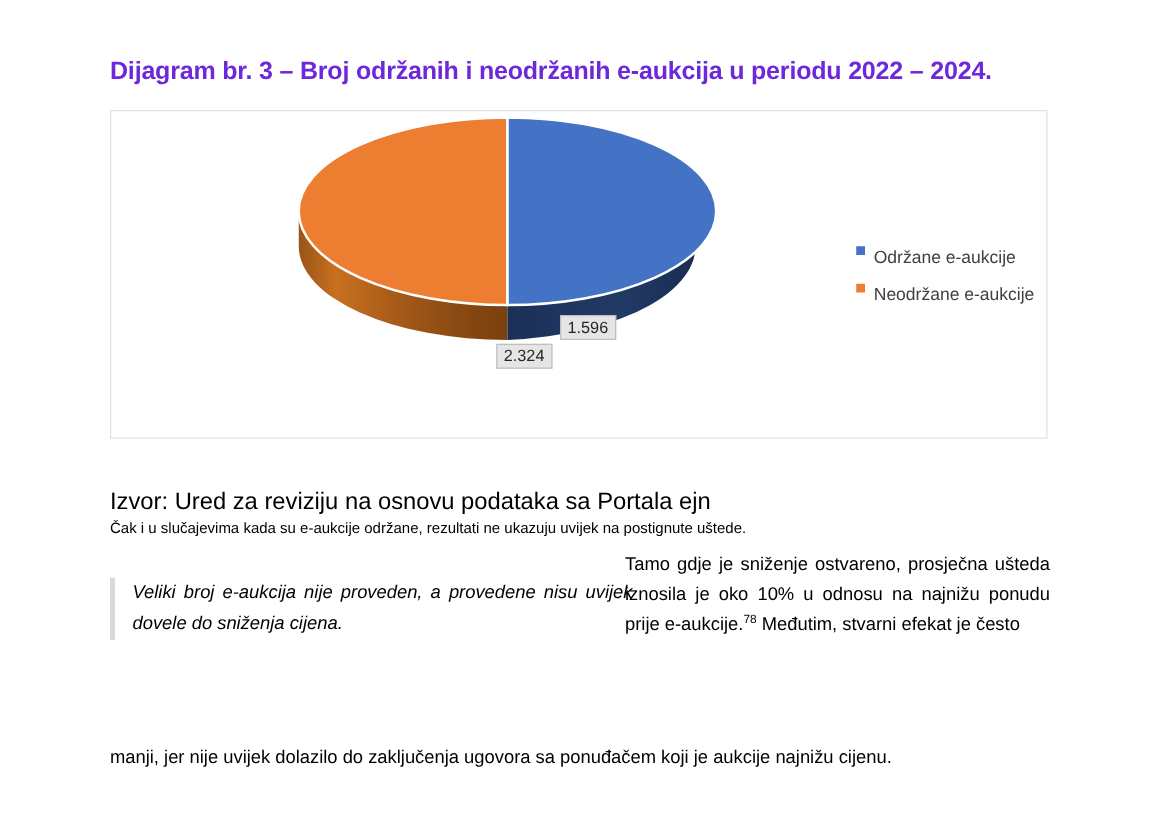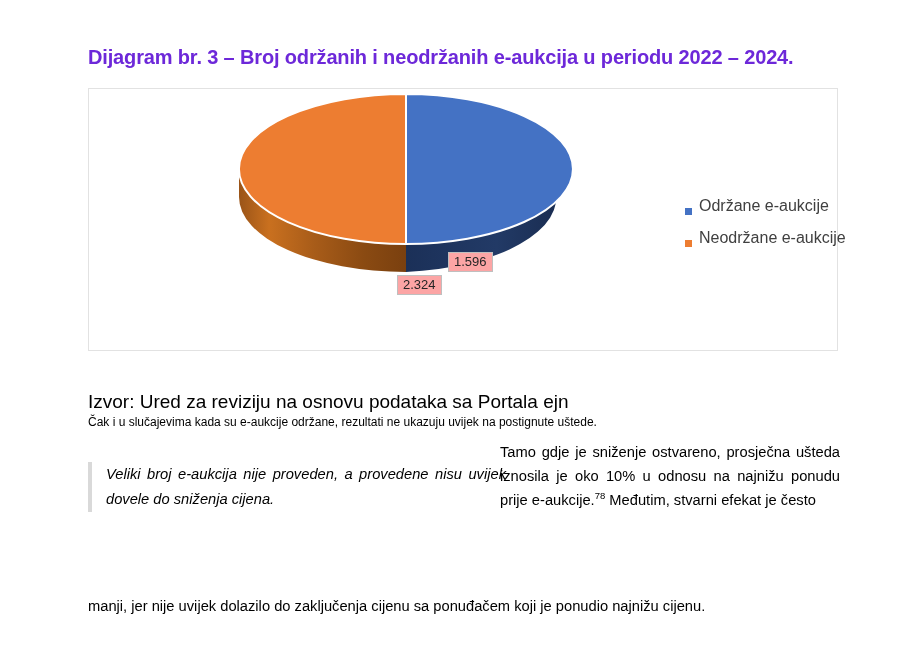--- a/index.html
+++ b/index.html
@@ -50,43 +50,43 @@
   }
   #pie-svg {
     position: absolute;
     left: 0;
     top: 0;
   }
 
   
   .data-label {
     position: absolute;
-    background: #fca5a5;
+    background: #e5e5e5;
     border: 1px solid #bfbfbf;
     font-size: 13px;
     color: #262626;
     padding: 1px 5px 2px 5px;
     line-height: 15px;
     white-space: nowrap;
   }
   #label-odrzane  { left: 359px; top: 163px; }
   #label-neodrzane{ left: 291px; top: 186px; margin-left: 17px; }
 
   
   #chart-legend {
     position: absolute;
     left: 596px;
     top: 108px;
     width: 150px;
   }
   .legend-entry {
     display: flex;
-    align-items: flex-end;
+    align-items: flex-start;
     margin-bottom: 14px;
-    font-size: 16px;
+    font-size: 14px;
     color: #404040;
     white-space: nowrap;
   }
   .legend-swatch {
     width: 7px;
     height: 7px;
     margin-right: 7px;
     flex: 0 0 auto;
   }
 
@@ -246,13 +246,13 @@
 <div id="pull-quote">
   <div id="pull-quote-text">Veliki broj e-aukcija nije proveden, a provedene nisu uvijek dovele do sniženja cijena.</div>
 </div>
 
 <div id="right-column">
   <p class="right-paragraph">
     <span>Tamo gdje je sniženje ostvareno, prosječna ušteda iznosila je oko 10% u odnosu na najnižu ponudu prije e-aukcije.</span><sup class="footnote-ref">78</sup><span> Međutim, stvarni efekat je često</span>
   </p>
 </div>
 
-<div id="closing-paragraph">manji, jer nije uvijek dolazilo do zaključenja cijenu sa ponuđačem koji je ponudio najnižu cijenu.</div>
+<div id="closing-paragraph">manji, jer nije uvijek dolazilo do zaključenja ugovora sa ponuđačem koji je aukcije najnižu cijenu.</div>
 
 </body></html>

